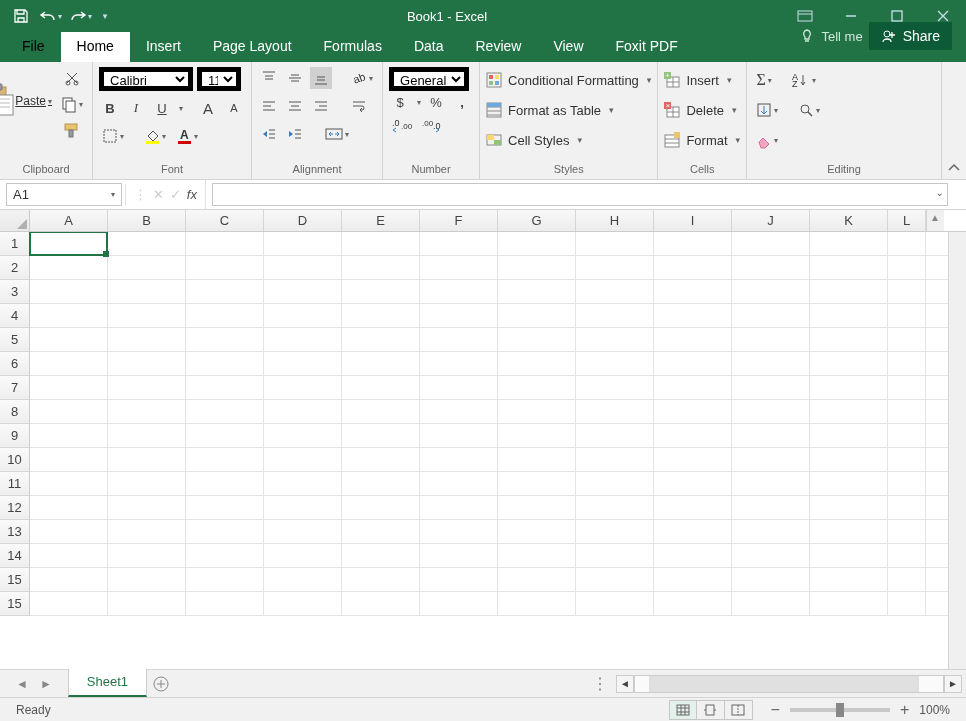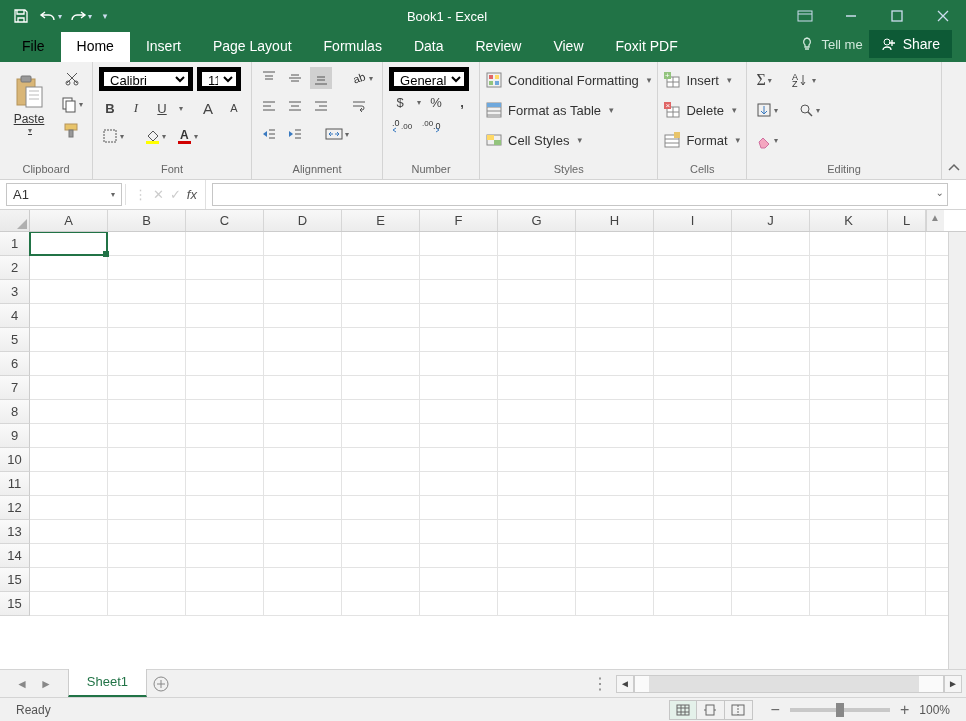--- a/index.html
+++ b/index.html
@@ -12,30 +12,30 @@
   .qat-btn svg { fill: none; stroke: #fff; }
   .title-text { flex: 1; text-align: center; font-size: 13px; }
   .win-btns { display: flex; }
   .win-btn { width: 46px; height: 32px; display:flex;align-items:center;justify-content:center;color:#cde; }
 
   
   .tabs { height: 30px; background: #217346; display:flex; align-items: flex-end; color:#fff; padding: 0 6px; }
   .tab { padding: 6px 16px 8px; font-size:14px; cursor: default; }
   .tab.active { background:#fff; color:#000000; }
   .tab.file { color:#000000; }
-  .tabs-right { margin-left:auto; display:flex;align-items:center;gap:6px;padding-right:8px;padding-bottom:4px;}
+  .tabs-right { margin-left:auto; display:flex;align-items:center;gap:6px;padding-right:8px;padding-bottom:12px;}
   .tellme { display:flex;align-items:center;gap:6px;font-size:13px;color:#d0e8db; }
   .share-btn { background:#0d5a36; padding:6px 12px; display:flex;align-items:center;gap:6px;font-size:14px; }
 
   
   .ribbon { height: 118px; background:#f1f1f1; border-bottom:1px solid #d4d4d4; display:flex; }
   .group { border-right:1px solid #d4d4d4; display:flex;flex-direction:column;padding:3px 6px 0; }
   .group-body { flex:1; display:flex; align-items:flex-start; gap:6px; padding-top:2px;}
   .group-label { font-size:11px; color:#666; text-align:center; padding:2px 0 4px; position:relative; }
-  .big-btn { display:flex;flex-direction:column;align-items:center;justify-content:flex-end;font-size:12px;color:#333;width:46px;height:68px;text-decoration:underline; }
+  .big-btn { display:flex;flex-direction:row;align-items:center;justify-content:flex-end;font-size:12px;color:#333;width:46px;height:68px;text-decoration:underline; }
   .big-btn svg{margin-bottom:3px;}
   .stack { display:flex;flex-direction:column;gap:4px; }
   .row { display:flex;align-items:center;gap:4px; }
   .small-btn { height:22px; min-width:22px; display:flex;align-items:center;justify-content:center;color:#444;font-size:13px;padding:0 3px; }
   select.combo{height:24px;border:5px solid #000000;background:#fff;font-size:13px;padding:0 2px;}
   .font-name{width:94px;} .font-size{width:44px;}
   .num-format{width:80px;}
   .menu-item{height:22px;display:flex;align-items:center;gap:6px;font-size:13px;color:#333;white-space:nowrap;}
   .menu-item .dd{color:#666;font-size:9px;margin-left:2px;}
   .ribbon-collapse{width:24px;display:flex;align-items:flex-end;justify-content:center;padding-bottom:6px;color:#666;border-right:none;}

